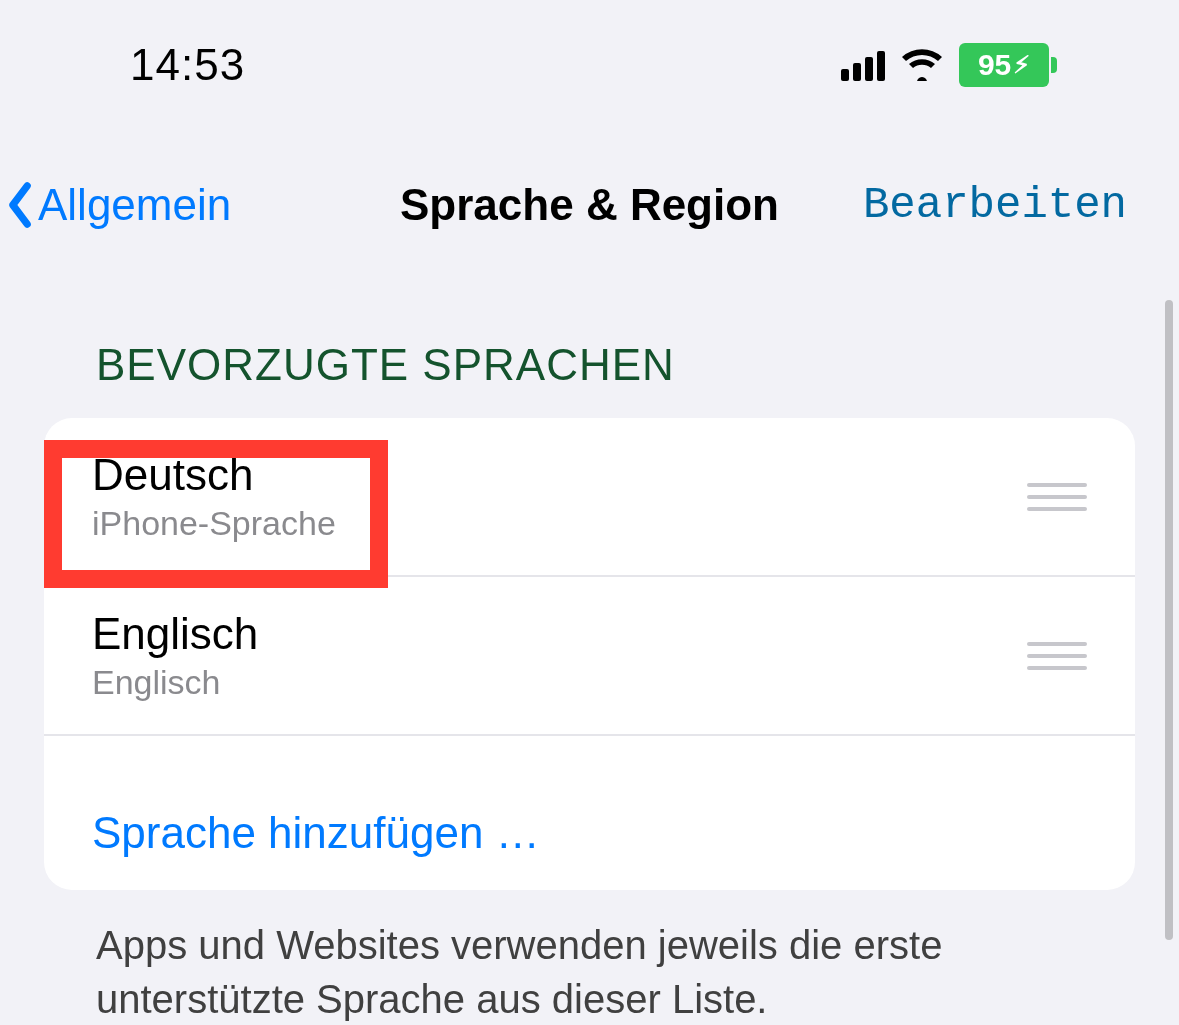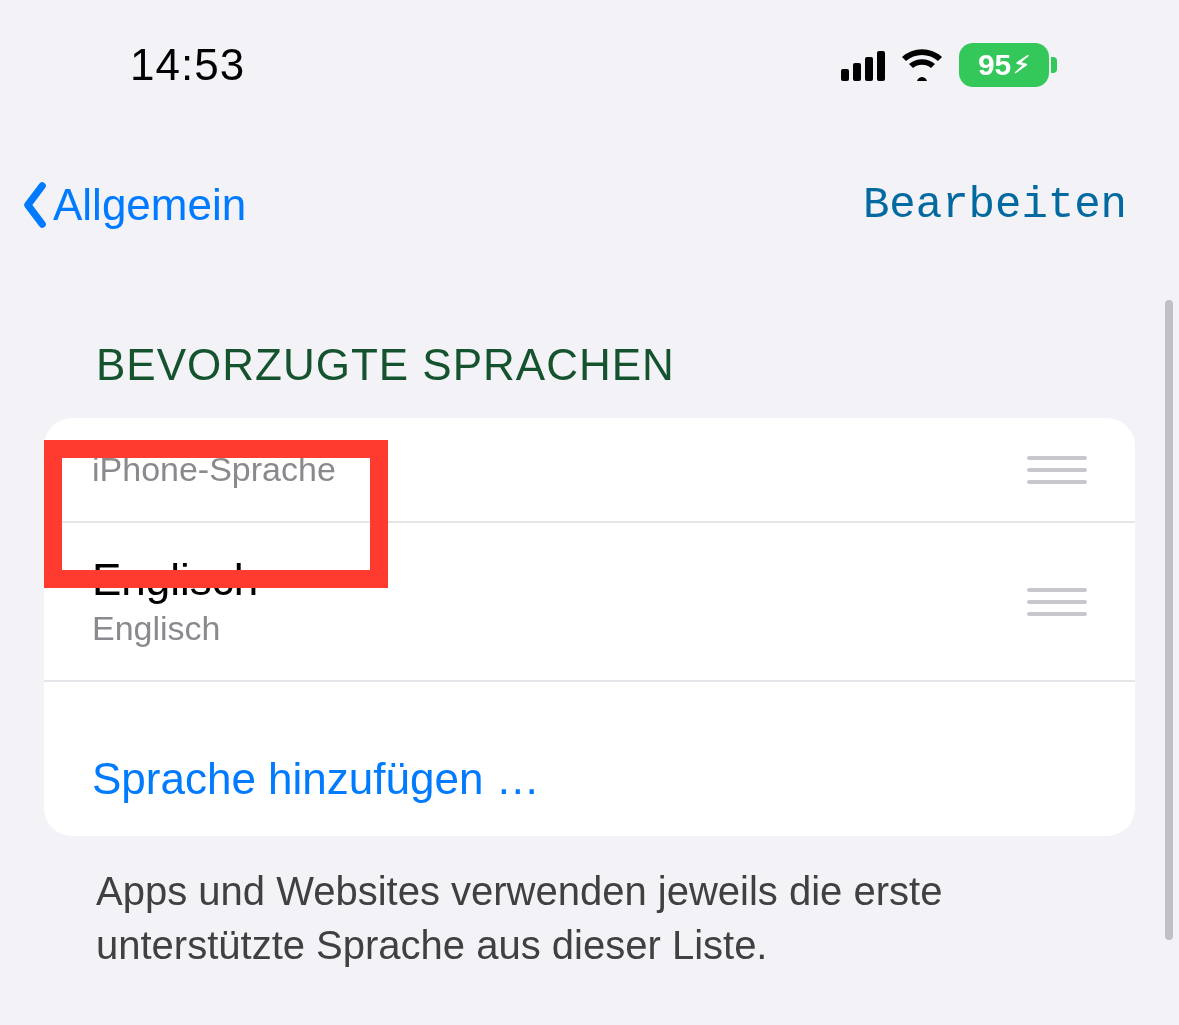--- a/index.html
+++ b/index.html
@@ -39,21 +39,21 @@
       background: #000;
       border-radius: 2px;
     }
     .signal-bars span:nth-child(1){height:12px;}
     .signal-bars span:nth-child(2){height:18px;}
     .signal-bars span:nth-child(3){height:24px;}
     .signal-bars span:nth-child(4){height:30px;}
     .wifi-icon svg { width: 42px; height: 32px; display:block; }
     .battery {
       background: #34c759;
-      border-radius: 14px;
+      border-radius: 6px;
       padding: 4px 12px;
       color: #fff;
       font-size: 30px;
       font-weight: 600;
       display: flex;
       align-items: center;
       position: relative;
       height: 44px;
       min-width: 90px;
       justify-content: center;
@@ -67,21 +67,21 @@
       width: 6px;
       height: 16px;
       background: #34c759;
       border-radius: 0 4px 4px 0;
     }
     .bolt { margin-left: 2px; font-size:24px; }
     .nav-bar {
       display: flex;
       align-items: center;
       justify-content: space-between;
-      padding: 50px 52px 50px 19px;
+      padding: 50px 52px 50px 4px;
     }
     .nav-back {
       display: flex;
       align-items: center;
       color: #007aff;
       font-size: 44px;
       gap: 2px;
     }
     .chevron-left svg { width: 32px; height: 48px; display:block; }
     .nav-title {
@@ -185,28 +185,30 @@
 
 <div class="nav-bar">
   <div class="nav-back">
     <span class="chevron-left">
       <svg viewBox="0 0 24 40">
           <polyline points="18,4 6,20 18,36" fill="none" stroke="#007aff" stroke-width="6" stroke-linecap="round" stroke-linejoin="round"></polyline>
         </svg>
     </span>
     <span>Allgemein</span>
   </div>
+  <div class="nav-title">Sprache &amp; Region</div>
   <div class="nav-edit">Bearbeiten</div>
 </div>
 
 <div class="content">
   <div class="section-header">BEVORZUGTE SPRACHEN</div>
   <div class="list-group">
     <div class="list-item">
       <div class="item-text">
+        <div class="item-title">Deutsch</div>
         <div class="item-sub">iPhone-Sprache</div>
       </div>
       <div class="drag-handle">
         <span></span>
           <span></span>
           <span></span>
       </div>
     </div>
     <div class="list-item">
       <div class="item-text">

